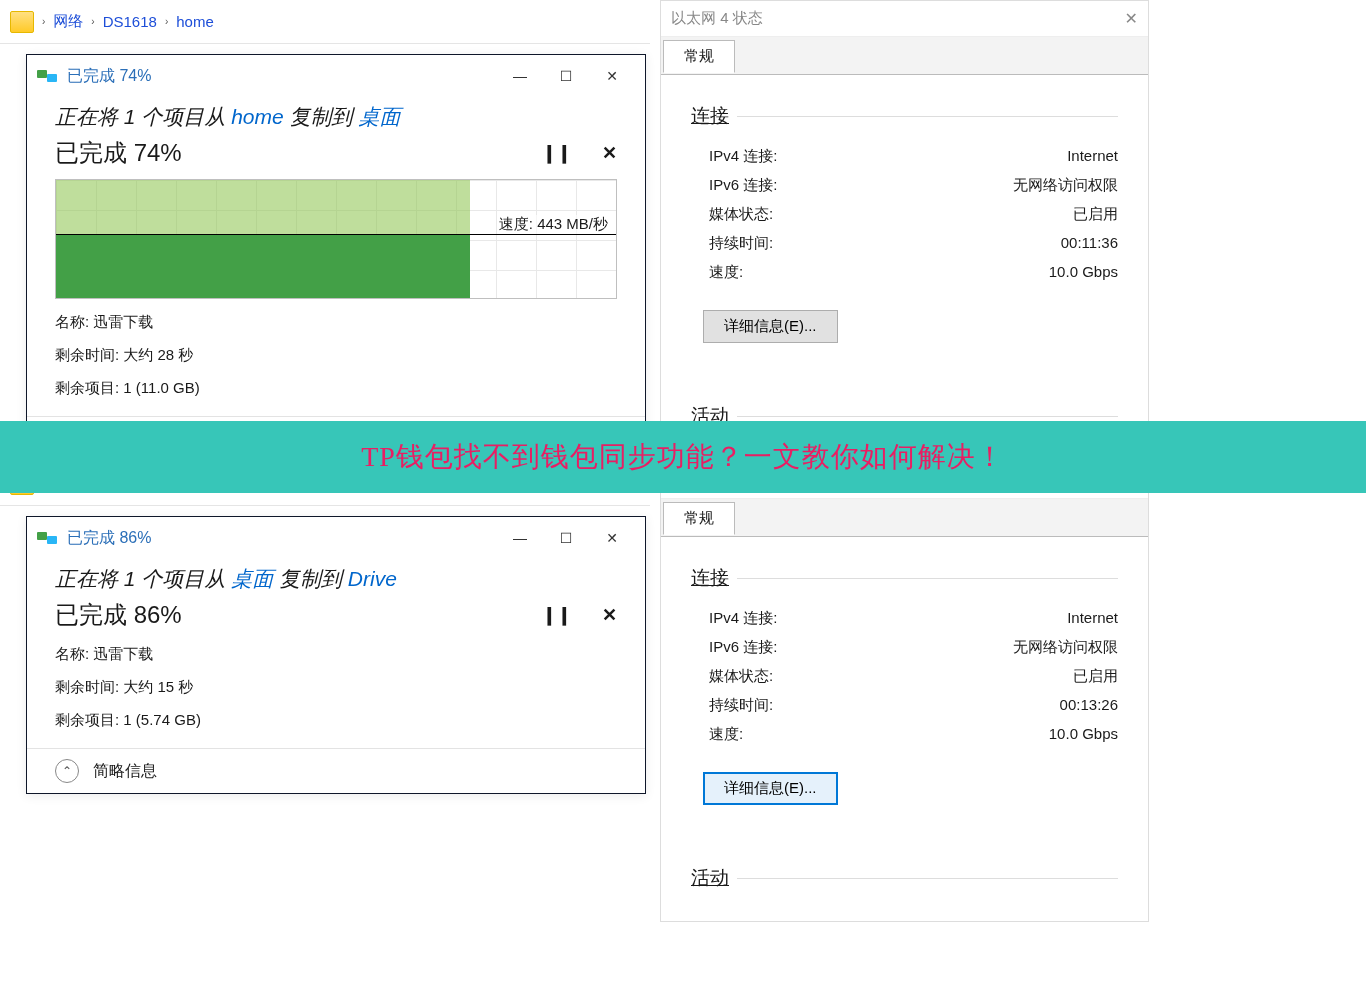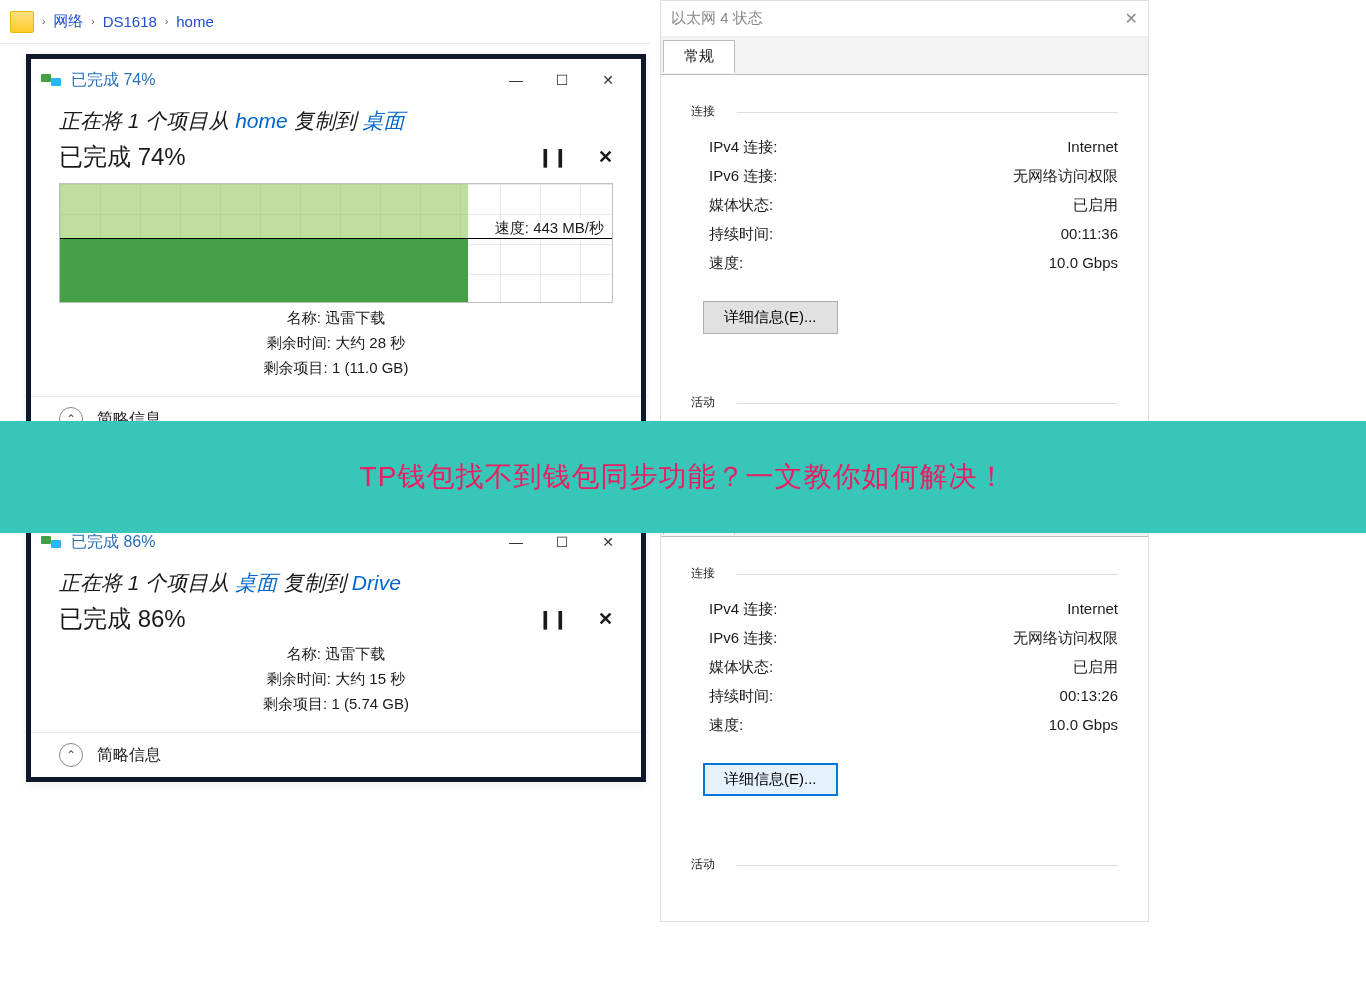--- a/index.html
+++ b/index.html
@@ -48,21 +48,21 @@
   .breadcrumb .chev {
     color: #555;
     font-size: 10px;
   }
   
   .dlg {
     position: absolute;
     left: 26px;
     width: 620px;
     background: #fff;
-    border: 5px solid #0f172a;
+    border: 1px solid #0f172a;
     box-shadow: 0 2px 10px rgba(0,0,0,.08);
   }
   .dlg .ttlbar {
     height: 42px;
     display: flex;
     align-items: center;
     padding: 0 10px;
     color: #2b6fb8;
     font-size: 16px;
   }
@@ -119,21 +119,21 @@
     background:#43a047;
   }
   .chart-line {
     position:absolute; left:0; right:0; height:1px; background:#000;
   }
   .speed-label {
     position:absolute; right:6px;
     font-size:15px; background:rgba(255,255,255,.6);
     padding: 0 2px;
   }
-  .detail { margin-top: 6px; font-size: 15px; text-align: center; }
+  .detail { margin-top: 14px; font-size: 15px; }
   .footer {
     border-top: 1px solid #e3e3e3;
     padding: 10px 28px;
     display:flex; align-items:center; gap: 14px;
     font-size: 16px;
   }
   .chev-circle {
     width: 24px; height: 24px;
     border:1px solid #888; border-radius:50%;
     display:flex;align-items:center;justify-content:center;
@@ -168,23 +168,24 @@
     border:1px solid #bbb;
     border-bottom: 1px solid #fff;
     padding: 6px 20px;
     font-size: 15px;
     margin-bottom: -1px;
   }
   .eth-body {
     padding: 18px 30px;
   }
   .sect-title {
-    font-size: 12px;
+    font-size: 19px;
     position: relative;
     margin: 10px 0 18px 0;
+    text-decoration: underline;
   }
   .sect-title::after {
     content:"";
     position:absolute; left: 46px; right:0; top:50%;
     border-top:1px solid #ddd;
   }
   .row {
     display:flex; justify-content:space-between;
     font-size: 15px;
     margin: 10px 0 10px 18px;
@@ -200,28 +201,29 @@
   .btn.focused {
     border:2px solid #0078d7;
     padding: 5px 19px;
     background:#e5f1fb;
   }
   
   .banner {
     position:absolute;
     left:0; right:0;
     top: 421px;
-    height: 112px;
+    height: 72px;
     background:#37c6b8;
     display:flex; align-items:center; justify-content:center;
     color:#e91e63;
     font-size: 28px;
     font-weight: 500;
     letter-spacing: 1px;
     z-index: 500;
+    font-family: Liberation Serif, serif;
   }
   
   .wave {
     position:absolute; left:0; bottom:0;
   }
 </style>
 </head>
 <body>
 
 <div class="pane-left" style="top:0; height:460px;">

